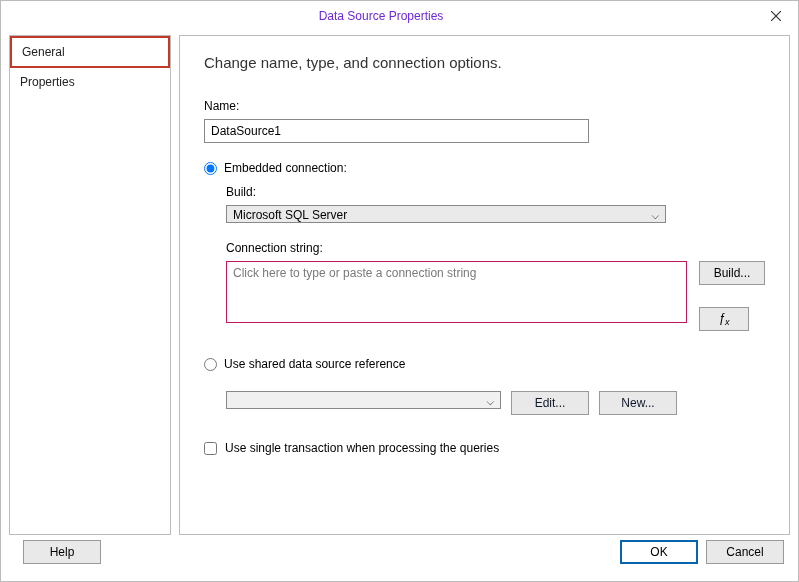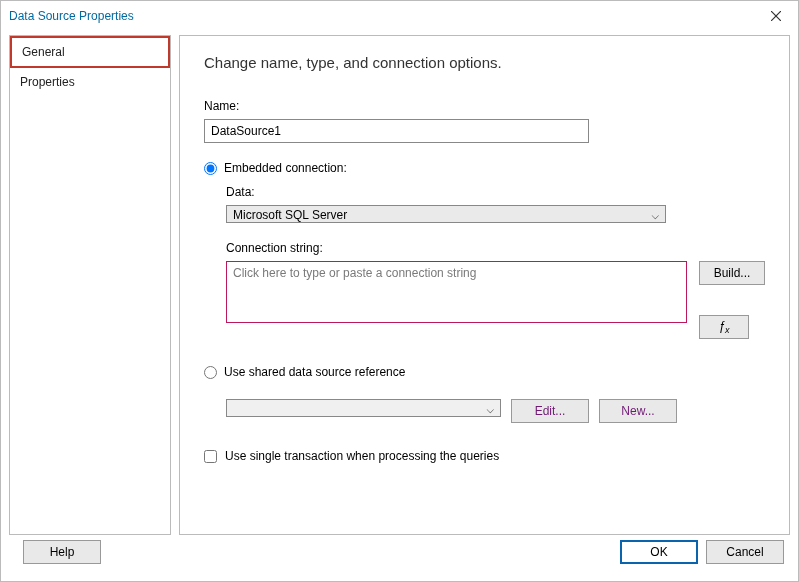--- a/index.html
+++ b/index.html
@@ -1,19 +1,19 @@
 <!DOCTYPE html>
 <html><head>
   <meta charset="utf-8">
   <style>
     * { box-sizing: border-box; margin: 0; padding: 0; font-family: "Segoe UI", Tahoma, sans-serif; font-size: 12px; }
     body { background: #fff; width: 799px; height: 582px; border: 1px solid #bbb; display: flex; flex-direction: column; overflow: hidden; }
     
     .titlebar { height: 30px; display: flex; align-items: center; padding: 0 0 0 8px; }
-    .titlebar-title { flex: 1; font-size: 12px; color: #0369a1; }
+    .titlebar-title { flex: 1; font-size: 12px; color: #6d28d9; text-align: center; }
     .titlebar-close { width: 45px; height: 30px; display: flex; align-items: center; justify-content: center; cursor: default; }
     .titlebar-close svg { width: 10px; height: 10px; stroke: #333; stroke-width: 1.2; }
     
     .main-area { flex: 1; display: flex; padding: 4px 8px 0 8px; gap: 8px; min-height: 0; }
     
     .sidebar { width: 162px; border: 1px solid #bbb; background: #fff; }
     .sidebar-item { padding: 7px 10px; cursor: default; color: #222; }
     .sidebar-item.selected { border: 2px solid #c0392b; }
     
     .content { flex: 1; border: 1px solid #bbb; padding: 18px 24px; display: flex; flex-direction: column; overflow: hidden; }
@@ -32,24 +32,24 @@
     .dropdown { width: 440px; height: 18px; border: 1px solid #888; background: #eaeaea; display: flex; align-items: flex-end; padding: 0 6px; position: relative; }
     .dropdown.disabled { background: #f0f0f0; }
     .dropdown-text { flex: 1; color: #000; }
     .dropdown.disabled .dropdown-text { color: #999; }
     .dropdown-arrow { color: #444; font-size: 10px; }
     
     .conn-row { display: flex; gap: 12px; align-items: flex-start; }
     .textarea { width: 514px; height: 62px; border: 1px solid #be185d; padding: 4px 6px; font-size: 12px; resize: none; background: #fff; }
     .textarea::placeholder { color: #7a7a7a; }
     
-    .side-btns { display: flex; flex-direction: column; gap: 14px; width: 66px; }
+    .side-btns { display: flex; flex-direction: column; gap: 6px; width: 66px; }
     .btn { height: 24px; border: 1px solid #999; background: #e9e9e9; font-size: 12px; cursor: default; display: inline-flex; align-items: center; justify-content: center; padding: 0 8px; min-width: 66px; }
     .btn.small-fx { min-width: 30px; width: 50px; font-style: italic; font-family: "Times New Roman", serif; font-size: 13px; margin-top: 16px; }
-    .btn.disabled { color: #701a75; text-align: center; }
+    .btn.disabled { color: #0f172a; text-align: center; }
     
     .shared-row { display: flex; gap: 10px; margin-top: 10px; }
     .shared-dropdown { flex: 0 0 275px; }
     
     .check-row { display: flex; align-items: center; gap: 8px; margin-top: 26px; }
     .check { width: 13px; height: 13px; }
     
     .footer { height: 46px; border-top: 0; display: flex; align-items: center; padding: 0 14px 12px 14px; }
     .footer-spacer { flex: 1; }
     .footer .btn { min-width: 78px; margin-left: 8px; }
@@ -87,21 +87,21 @@
       <input type="text" class="text-input" value="DataSource1" style="">
     </div>
 
     <div class="radio-row">
       <input type="radio" class="radio" name="connmode" checked="" style="">
       <span class="radio-label">Embedded connection:</span>
     </div>
 
     <div class="indent">
       <div class="field-block">
-        <label class="field-label">Data:</label>
+        <label class="field-label">Build:</label>
         <div class="dropdown" style="width:440px;">
           <span class="dropdown-text">Microsoft SQL Server</span>
           <span class="dropdown-arrow">⌵</span>
         </div>
       </div>
 
       <div class="field-block">
         <label class="field-label">Connection string:</label>
         <div class="conn-row">
           <textarea class="textarea" placeholder="Click here to type or paste a connection string" style=""></textarea>

